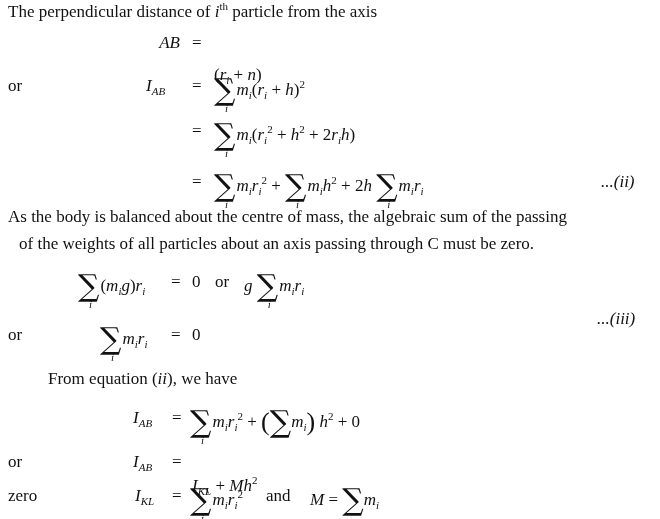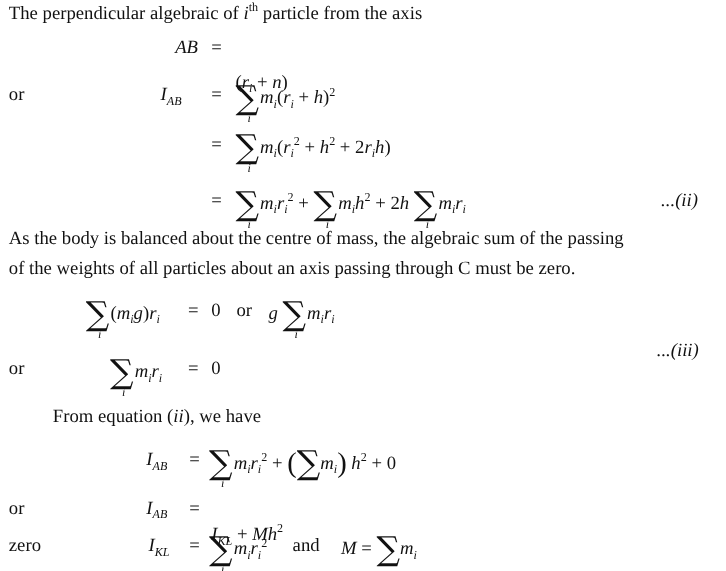--- a/index.html
+++ b/index.html
@@ -17,21 +17,21 @@
   .sum .sig { font-size: 30px; line-height: 1; position: relative; top: 5px; font-family: "DejaVu Serif", serif; }
   .sum .idx { position: absolute; left: 11px; top: 32px; font-size: 11px; font-style: italic; }
   .lhs { text-align: right; width: 80px; }
   .paren-big { font-size: 26px; position: relative; top: 3px; }
   .sum-noidx .sig { font-size: 30px; line-height: 1; position: relative; top: 5px; font-family: "DejaVu Serif", serif; }
 </style>
 </head>
 <body>
 
 <div class="abs" style="left:8px; top:2px;">
-  <span>The perpendicular algebraic of </span><span class="it">i</span><sup>th</sup><span> particle from the axis</span>
+  <span>The perpendicular distance of </span><span class="it">i</span><sup>th</sup><span> particle from the axis</span>
 </div>
 
 <div class="abs lhs it" style="left:100px; top:33px;">AB</div>
 <div class="abs" style="left:192px; top:33px;">=</div>
 <div class="abs" style="left:214px; top:33px;margin-top:32px;">(<span class="it">r</span><sub class="it">i</sub> + <span class="it">n</span>)</div>
 
 <div class="abs" style="left:8px; top:76px;">or</div>
 <div class="abs it" style="left:146px; top:76px;">I<sub>AB</sub></div>
 <div class="abs" style="left:192px; top:76px;">=</div>
 <div class="abs" style="left:214px; top:70px;">
@@ -43,21 +43,21 @@
   <span class="sum"><span class="sig">∑</span><span class="idx">i</span></span><span class="it">m</span><sub class="it">i</sub>(<span class="it">r</span><sub class="it">i</sub><sup>2</sup> + <span class="it">h</span><sup>2</sup> + 2<span class="it">r</span><sub class="it">i</sub><span class="it">h</span>)
 </div>
 
 <div class="abs" style="left:192px; top:172px;">=</div>
 <div class="abs" style="left:214px; top:166px;">
   <span class="sum"><span class="sig">∑</span><span class="idx">i</span></span><span class="it">m</span><sub class="it">i</sub><span class="it">r</span><sub class="it">i</sub><sup>2</sup> + <span class="sum"><span class="sig">∑</span><span class="idx">i</span></span><span class="it">m</span><sub class="it">i</sub><span class="it">h</span><sup>2</sup> + 2<span class="it">h</span> <span class="sum"><span class="sig">∑</span><span class="idx">i</span></span><span class="it">m</span><sub class="it">i</sub><span class="it">r</span><sub class="it">i</sub>
 </div>
 <div class="abs it" style="left:601px; top:172px;text-align:right;">...(ii)</div>
 
 <div class="abs" style="left:8px; top:207px;">As the body is balanced about the centre of mass, the algebraic sum of the passing</div>
-<div class="abs" style="left:8px; top:234px;">of the weights of all particles about an axis passing through C must be zero.</div>
+<div class="abs" style="left:19px; top:234px;">of the weights of all particles about an axis passing through C must be zero.</div>
 
 <div class="abs" style="left:78px; top:266px;">
   <span class="sum"><span class="sig">∑</span><span class="idx">i</span></span>(<span class="it">m</span><sub class="it">i</sub><span class="it">g</span>)<span class="it">r</span><sub class="it">i</sub>
 </div>
 <div class="abs" style="left:171px; top:272px;">=</div>
 <div class="abs" style="left:192px; top:272px;">0</div>
 <div class="abs" style="left:215px; top:272px;">or</div>
 <div class="abs" style="left:244px; top:266px;">
   <span class="it">g</span> <span class="sum"><span class="sig">∑</span><span class="idx">i</span></span><span class="it">m</span><sub class="it">i</sub><span class="it">r</span><sub class="it">i</sub>
 </div>

